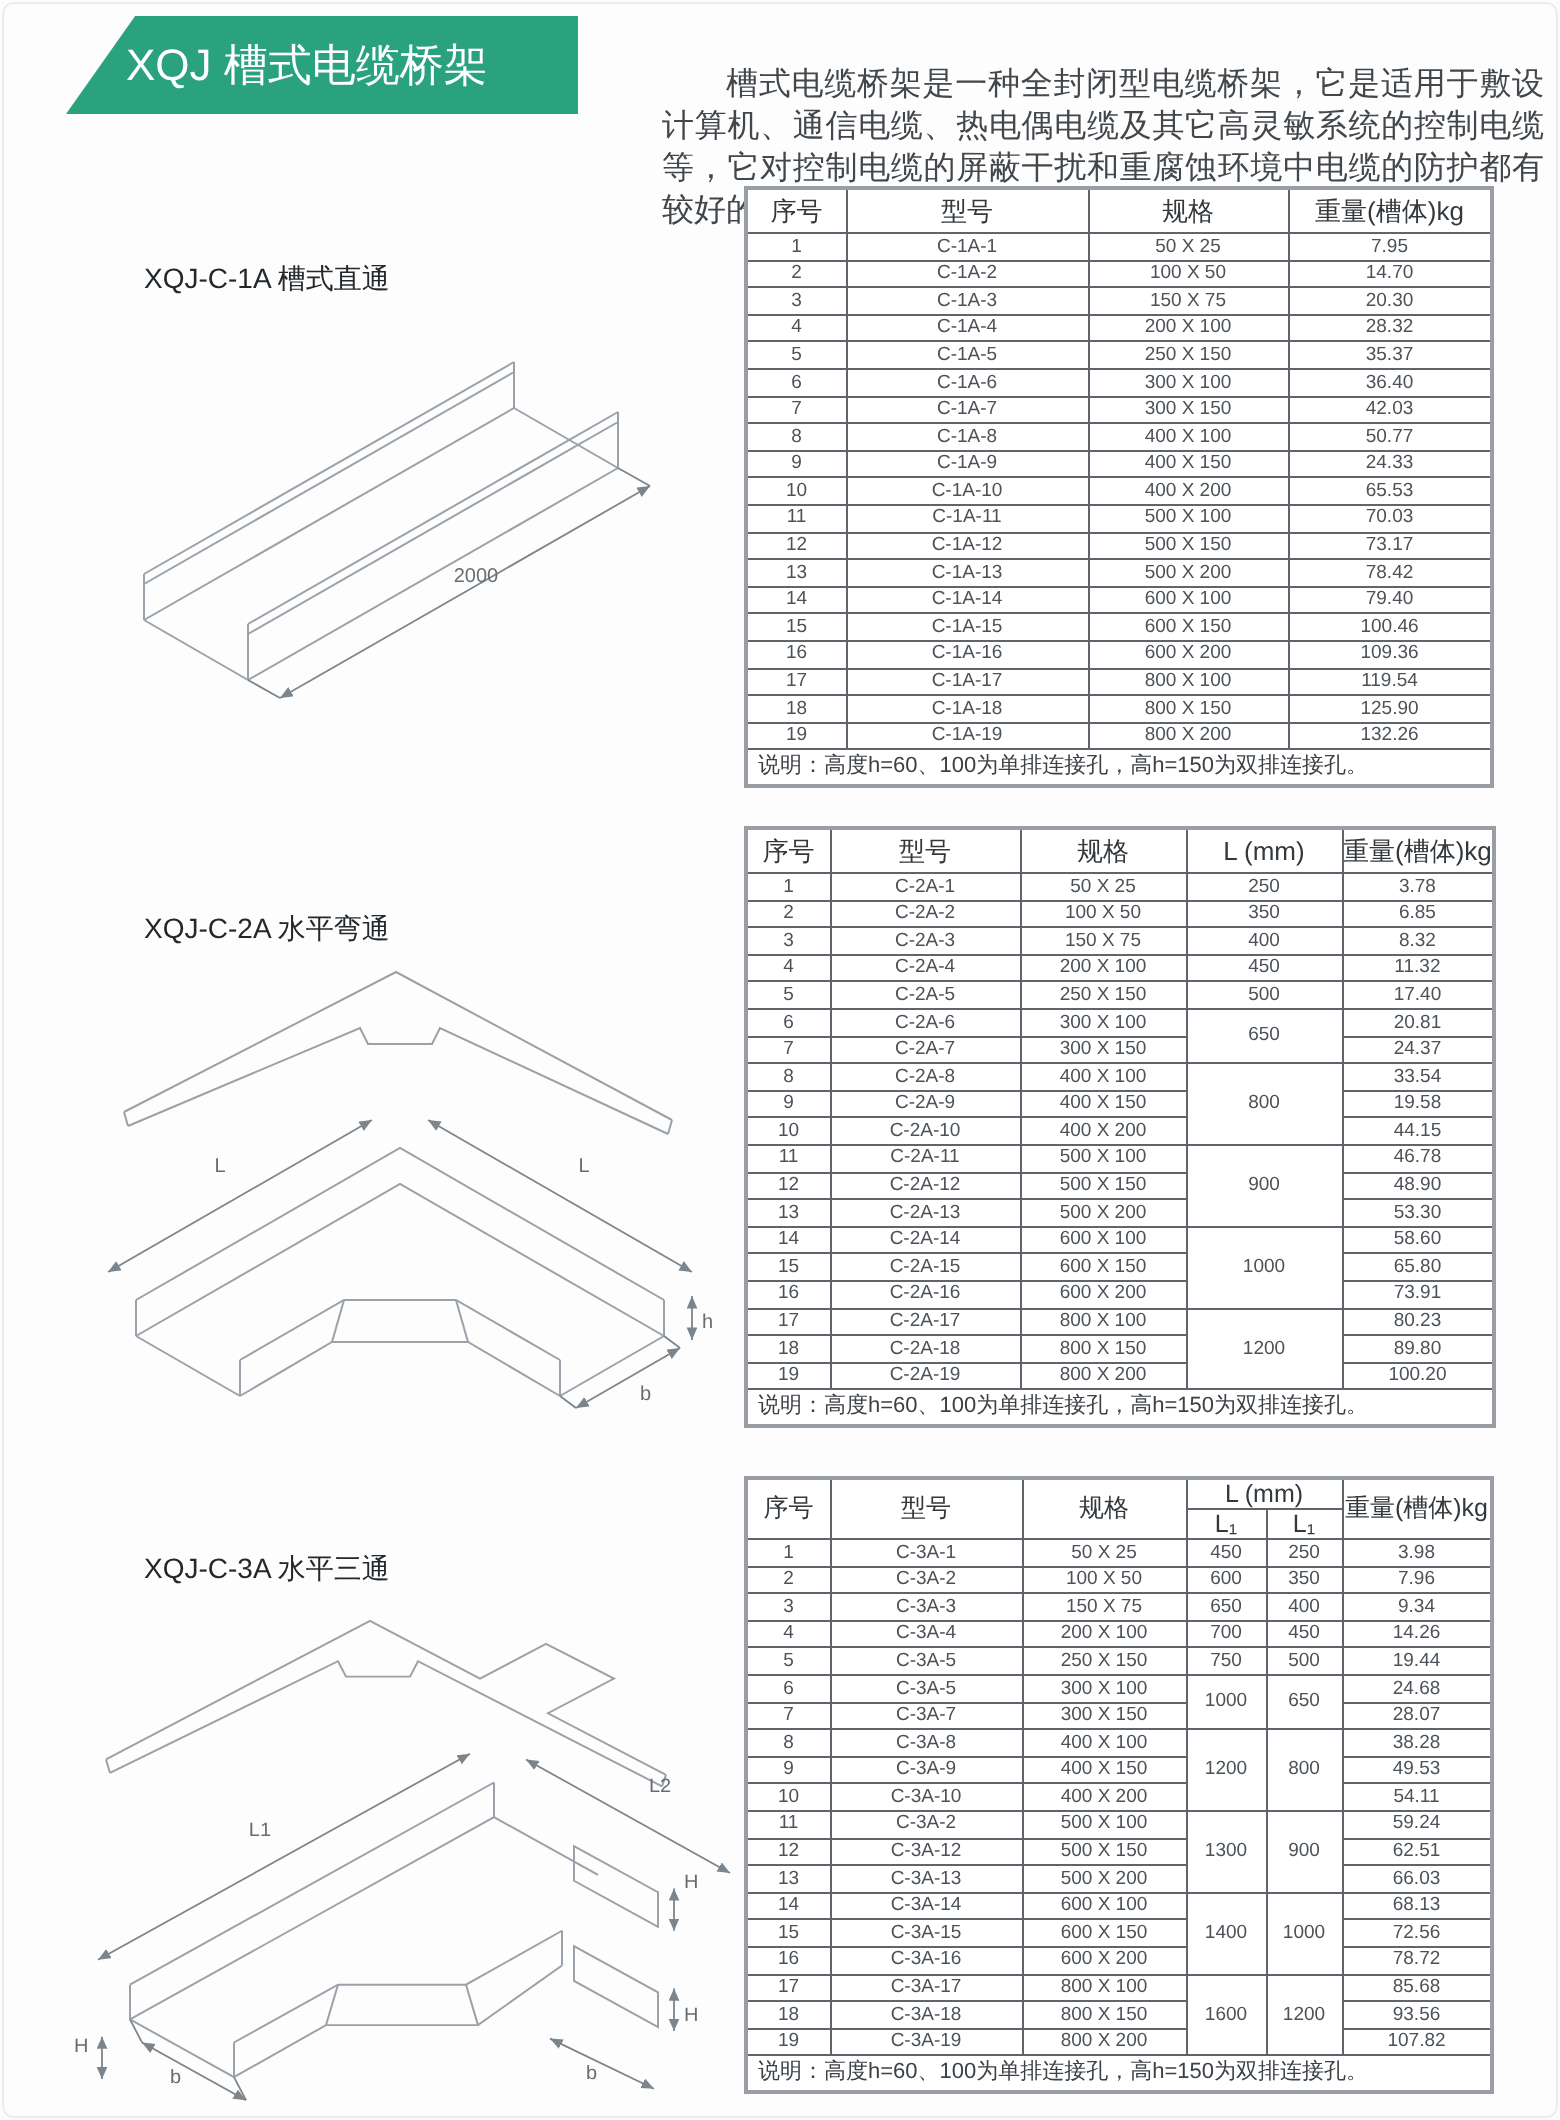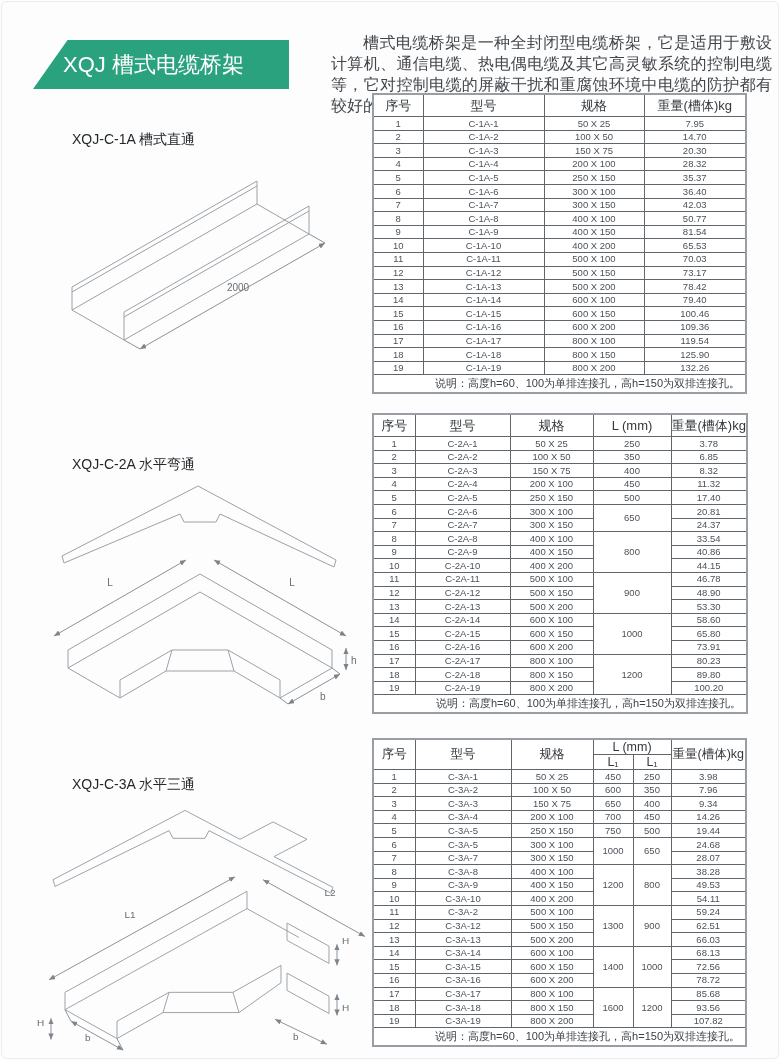--- a/index.html
+++ b/index.html
@@ -10,21 +10,21 @@
     color:#42474c;
   }
   .frame{position:absolute;inset:1px;border:1px solid #eceeee;border-radius:6px;pointer-events:none;}
 
   
   .banner{
     position:absolute;left:33px;top:8px;width:256px;height:49px;
     background:#2ba27e;
     clip-path:polygon(13.5% 0,100% 0,100% 100%,0 100%);
     color:#fff;font-size:22px;line-height:49px;
-    padding-left:30px;box-sizing:border-box;white-space:nowrap;margin-top:32px;
+    padding-left:30px;box-sizing:border-box;white-space:nowrap;
   }
 
   .intro{
     position:absolute;left:331px;top:16px;width:441px;
     font-size:16px;line-height:21px;color:#42474c;
     text-align:justify;text-indent:2em;
   }
 
   .sec-title{
     position:absolute;left:72px;
@@ -42,21 +42,21 @@
 
   
   .tblwrap{position:absolute;left:372px;}
   .w1{top:93px}.w2{top:413px}.w3{top:738px}
   table{border-collapse:collapse;table-layout:fixed;border:2px solid #989ea3;background:#fff;}
   th,td{border:1px solid #5f656a;text-align:center;white-space:nowrap;overflow:hidden;padding:0;}
   th{height:21px;font-size:13px;font-weight:normal;color:#33383c;}
   table[data-table-name="c3a"] th{height:13px;font-size:12.5px;}
   th.lsub{font-size:9.5px;height:12px;}
   td{height:12.6px;font-size:9.5px;line-height:1;color:#4c5257;}
-  td.note{height:15px;font-size:11px;text-align:right;padding:1px 5px;color:#3c4146;}
+  td.note{height:15px;font-size:11px;text-align:left;padding:1px 5px;color:#3c4146;}
 </style>
 </head>
 <body>
 
 <div class="frame"></div>
 
 <div class="banner" style="background: rgb(43, 162, 126);">
   <span>XQJ 槽式电缆桥架</span>
 </div>
 
@@ -300,21 +300,21 @@
         <tr>
           <td>8</td>
           <td>C-1A-8</td>
           <td>400 X 100</td>
           <td>50.77</td>
         </tr>
         <tr>
           <td>9</td>
           <td>C-1A-9</td>
           <td>400 X 150</td>
-          <td>81.54</td>
+          <td>24.33</td>
         </tr>
         <tr>
           <td>10</td>
           <td>C-1A-10</td>
           <td>400 X 200</td>
           <td>65.53</td>
         </tr>
         <tr>
           <td>11</td>
           <td>C-1A-11</td>
@@ -446,21 +446,21 @@
           <td>8</td>
           <td>C-2A-8</td>
           <td>400 X 100</td>
           <td rowspan="3">800</td>
           <td>33.54</td>
         </tr>
         <tr>
           <td>9</td>
           <td>C-2A-9</td>
           <td>400 X 150</td>
-          <td>40.86</td>
+          <td>19.58</td>
         </tr>
         <tr>
           <td>10</td>
           <td>C-2A-10</td>
           <td>400 X 200</td>
           <td>44.15</td>
         </tr>
         <tr>
           <td>11</td>
           <td>C-2A-11</td>

